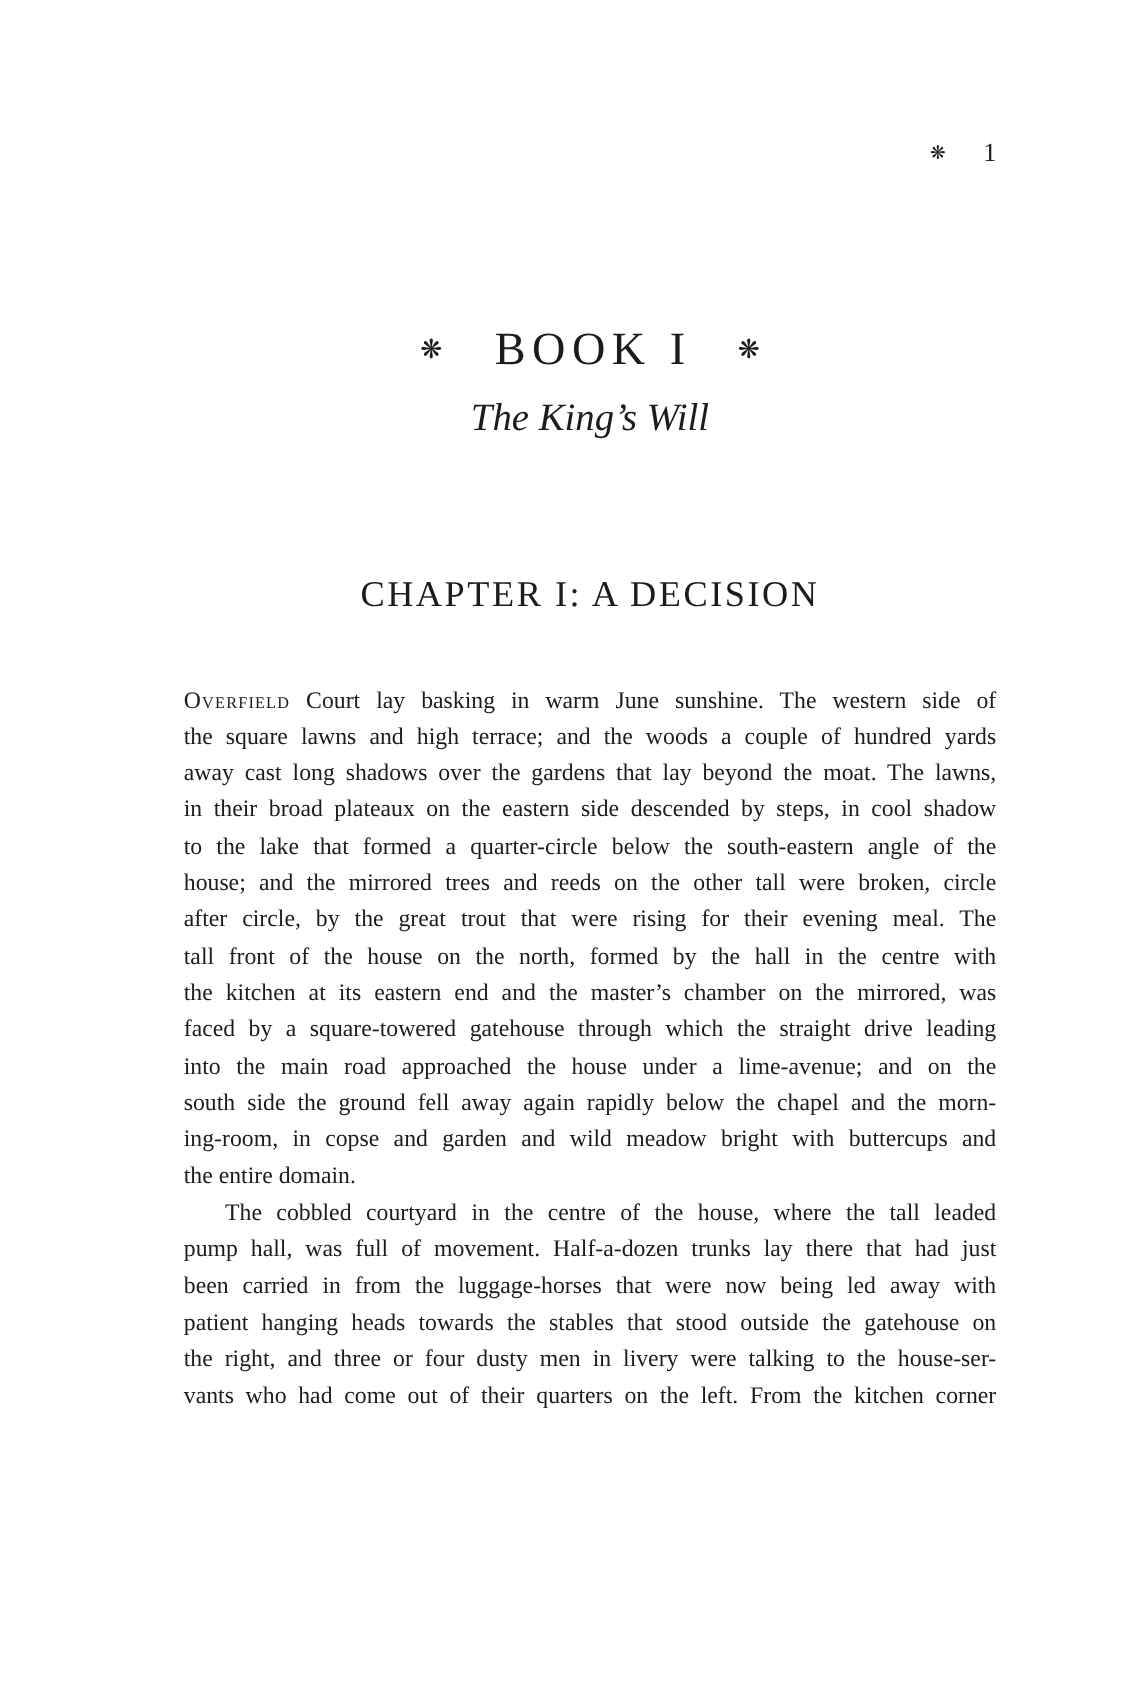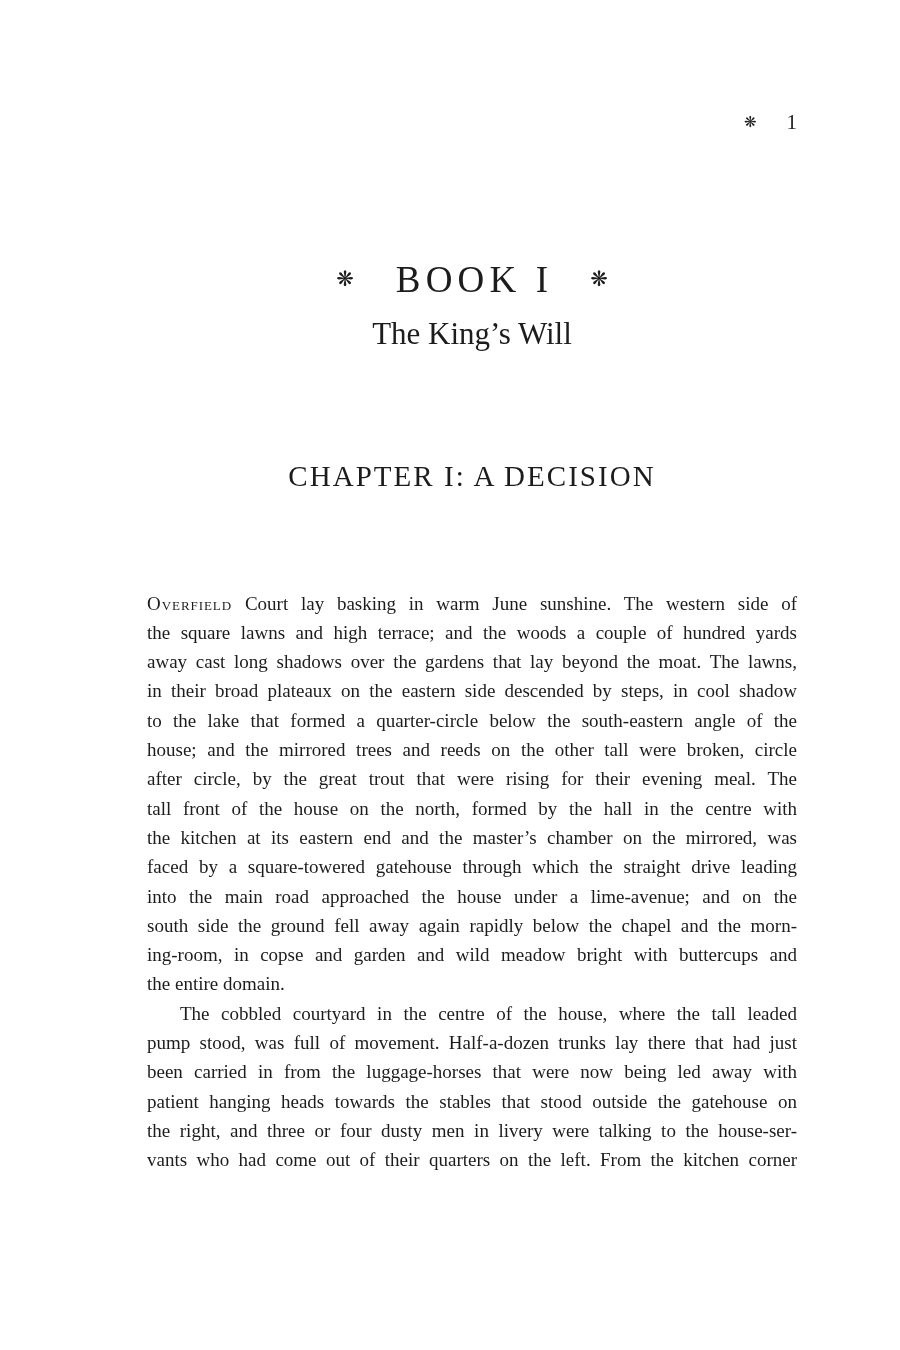--- a/index.html
+++ b/index.html
@@ -44,36 +44,37 @@
     font-weight: normal;
   }
   .ornament {
     font-family: "DejaVu Sans", sans-serif;
     font-size: 21px;
   }
 
   .book-subtitle {
     margin-top: 17px;
     text-align: center;
+    font-style: italic;
     font-size: 31px;
     line-height: 1.2;
     font-weight: normal;
   }
 
   .chapter-title {
     margin-top: 108px;
     text-align: center;
     font-size: 29px;
     letter-spacing: 0.07em;
     line-height: 1.15;
     font-weight: normal;
   }
 
   .body-text {
-    margin-top: 95px;
+    margin-top: 52px;
     font-size: 19px;
     line-height: 29.3px;
   }
   .body-line {
     text-align: justify;
     text-align-last: justify;
   }
   .body-line.flush-line { text-align-last: left; }
   .paragraph.indented .body-line:first-child { text-indent: 33px; }
   .lead-smallcaps {
@@ -114,21 +115,21 @@
           <div class="body-line">tall front of the house on the north, formed by the hall in the centre with</div>
           <div class="body-line">the kitchen at its eastern end and the master’s chamber on the mirrored, was</div>
           <div class="body-line">faced by a square-towered gatehouse through which the straight drive leading</div>
           <div class="body-line">into the main road approached the house under a lime-avenue; and on the</div>
           <div class="body-line">south side the ground fell away again rapidly below the chapel and the morn-</div>
           <div class="body-line">ing-room, in copse and garden and wild meadow bright with buttercups and</div>
           <div class="body-line flush-line">the entire domain.</div>
         </div>
         <div class="paragraph indented">
           <div class="body-line">The cobbled courtyard in the centre of the house, where the tall leaded</div>
-          <div class="body-line">pump stood, was full of movement. Half-a-dozen trunks lay there that had just</div>
+          <div class="body-line">pump hall, was full of movement. Half-a-dozen trunks lay there that had just</div>
           <div class="body-line">been carried in from the luggage-horses that were now being led away with</div>
           <div class="body-line">patient hanging heads towards the stables that stood outside the gatehouse on</div>
           <div class="body-line">the right, and three or four dusty men in livery were talking to the house-ser-</div>
           <div class="body-line">vants who had come out of their quarters on the left. From the kitchen corner</div>
         </div>
       </div>
 
   </div>
 </div>
 

